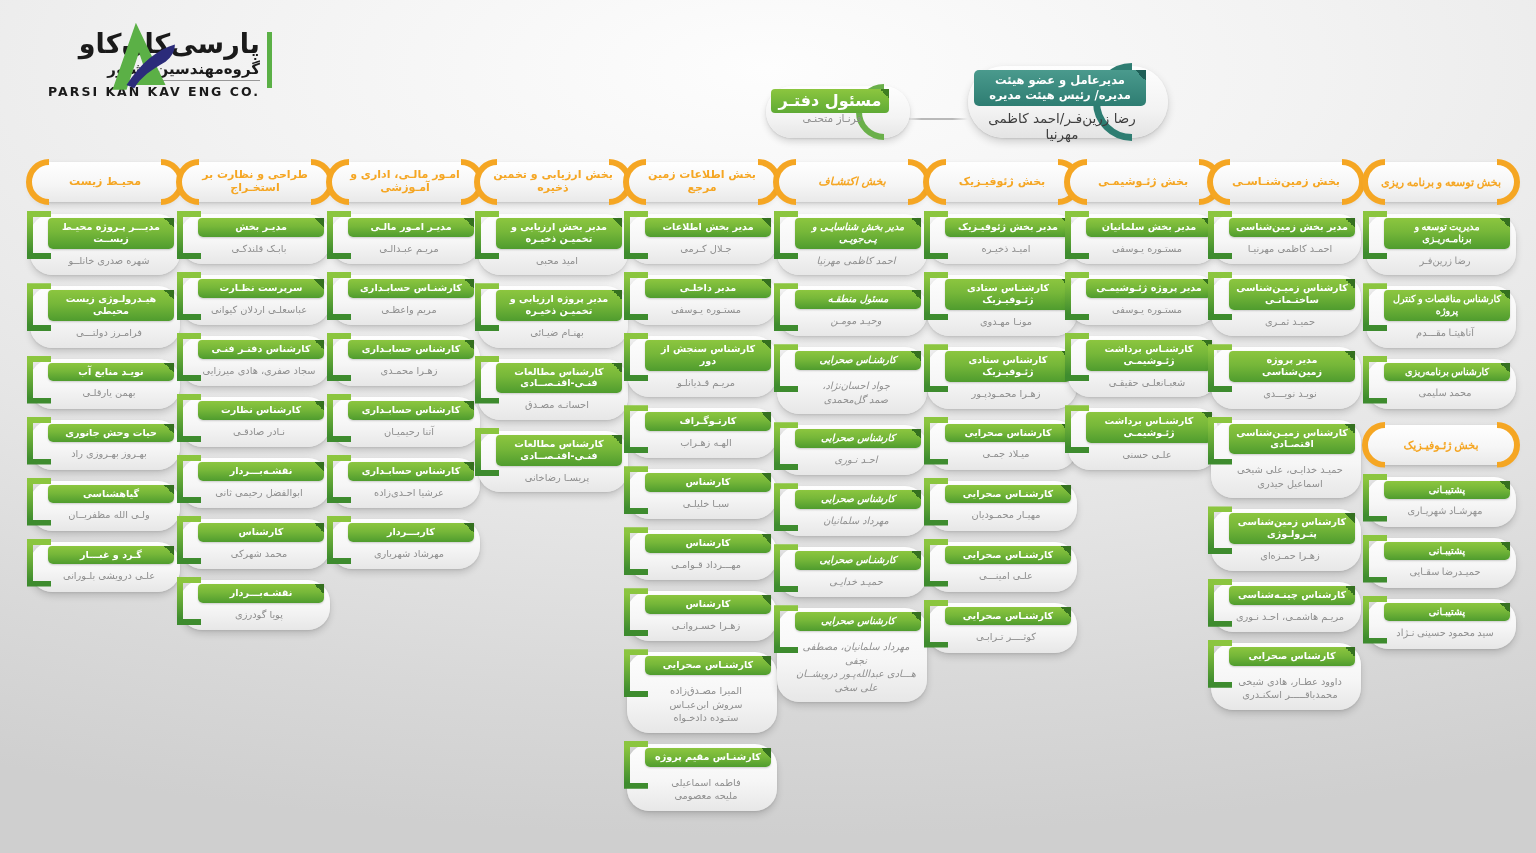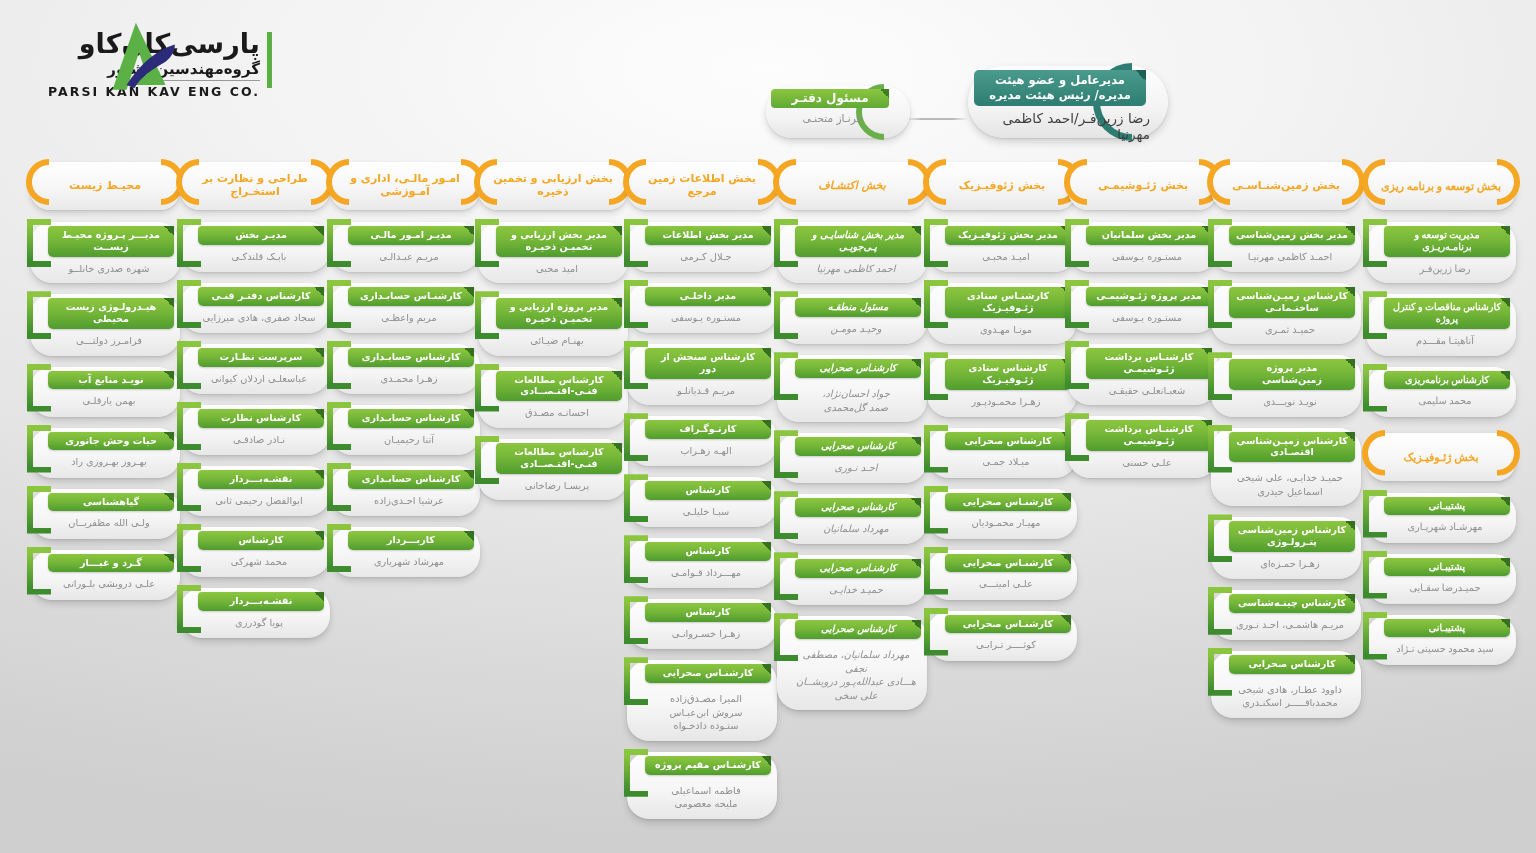--- a/index.html
+++ b/index.html
@@ -41,56 +41,56 @@
     position:absolute; left: 6px; top: 4px; width: 172px; padding: 3px 8px 4px 8px;
     background: linear-gradient(180deg, #4a9a8d 0%, #2e7d72 100%);
     color:#fff; font-size: 11.5px; font-weight: bold; line-height: 1.28; text-align:center;
     border-radius: 5px 5px 5px 5px;
   }
   #ceo-card .ribbon::after {
     content:''; position:absolute; right: -0px; top: 0px; width: 11px; height: 11px;
     background: linear-gradient(225deg, #1f5f57 50%, transparent 50%);
   }
   #ceo-card .person {
-    position:absolute; left: 6px; top: 44px; width: 176px; text-align:right;
+    position:absolute; left: 6px; top: 44px; width: 176px; text-align:center;
     font-size: 13.5px; color:#3e3e3e;
   }
 
   
   #office-card {
     position:absolute; left: 766px; top: 86px; width: 144px; height: 52px;
     background: linear-gradient(180deg,#fefefe 0%, #f4f4f4 60%, #e6e6e6 100%);
     border-radius: 26px;
     box-shadow: 0 4px 7px rgba(0,0,0,.14), 0 1px 2px rgba(0,0,0,.10);
   }
   #office-card .arc {
     position:absolute; right: -2px; top: -2px; width: 56px; height: 56px;
     border: 6px solid #6ab04a; border-radius: 50%;
     clip-path: polygon(0 0, 50% 0, 50% 100%, 0 100%);
   }
   #office-card .ribbon {
     position:absolute; left: 5px; top: 3px; width: 118px; padding: 2px 6px 3px 6px;
     background: linear-gradient(180deg, #8cc63f 0%, #5faa35 100%);
-    color:#fff; font-size: 12px; font-weight: bold; text-align:center; border-radius: 4px;
+    color:#fff; font-size: 16px; font-weight: bold; text-align:center; border-radius: 4px;
   }
   #office-card .ribbon::after {
     content:''; position:absolute; right: 0; top: 0; width: 9px; height: 9px;
     background: linear-gradient(225deg, #3f7f22 50%, transparent 50%);
   }
   #office-card .person {
     position:absolute; left: 5px; top: 26px; width: 122px; text-align:center;
     font-size: 10.5px; color:#8d8d8d;
   }
 
   
   #columns { position:absolute; left: 0; top: 162px; width: 1536px; height: 690px; }
   .col { position:absolute; top:0; width: 150px; }
 
   .col-head {
-    position: relative; height: 48px; margin-bottom: 12px;
+    position: relative; height: 40px; margin-bottom: 12px;
     background: linear-gradient(180deg,#ffffff 0%, #f6f6f6 55%, #e9e9e9 100%);
     border-radius: 20px;
     box-shadow: 0 3px 6px rgba(0,0,0,.14), 0 1px 2px rgba(0,0,0,.09);
   }
   .col-head .arc-r, .col-head .arc-l {
     position:absolute; top: -3px; width: 46px; height: 46px;
     border: 6px solid #f5a623; border-radius: 50%;
   }
   .col-head .arc-r { right: -4px; clip-path: polygon(50% 0, 100% 0, 100% 100%, 50% 100%); }
   .col-head .arc-l { left: -4px;  clip-path: polygon(0 0, 50% 0, 50% 100%, 0 100%); }
@@ -210,30 +210,30 @@
         <div class="arc-r"></div>
         <div class="txt">طراحی و نظارت بر استخـراج</div>
       </div>
       <div class="card">
         <div class="arc"></div>
         <div class="ribbon">مدیـر بخش</div>
         <div class="person">بابـک قلندکـی</div>
       </div>
       <div class="card">
         <div class="arc"></div>
+        <div class="ribbon">سرپرست نظـارت</div>
+        <div class="person">عباسعلـی اردلان کیوانی</div>
+      </div>
+      <div class="card">
+        <div class="arc"></div>
         <div class="ribbon">کارشناس دفتـر فنـی</div>
         <div class="person">سجاد صفری، هادی میرزایی</div>
       </div>
       <div class="card">
         <div class="arc"></div>
-        <div class="ribbon">سرپرست نظـارت</div>
-        <div class="person">عباسعلـی اردلان کیوانی</div>
-      </div>
-      <div class="card">
-        <div class="arc"></div>
         <div class="ribbon">کارشناس نظارت</div>
         <div class="person">نـادر صادقـی</div>
       </div>
       <div class="card">
         <div class="arc"></div>
         <div class="ribbon">نقشـه‌بـــردار</div>
         <div class="person">ابوالفضل رحیمی ثانی</div>
       </div>
       <div class="card">
         <div class="arc"></div>
@@ -406,21 +406,21 @@
     </div>
     <div class="col" style="left: 927px;">
       <div class="col-head">
         <div class="arc-l"></div>
         <div class="arc-r"></div>
         <div class="txt">بخش ژئوفیـزیک</div>
       </div>
       <div class="card">
         <div class="arc"></div>
         <div class="ribbon">مدیر بخش ژئوفیـزیک</div>
-        <div class="person">امیـد محبـی</div>
+        <div class="person">امیـد ذخیـره</div>
       </div>
       <div class="card">
         <div class="arc"></div>
         <div class="ribbon">کارشنـاس ستادی ژئـوفیـزیک</div>
         <div class="person">مونـا مهـدوی</div>
       </div>
       <div class="card">
         <div class="arc"></div>
         <div class="ribbon">کارشناس ستادی ژئـوفیـزیک</div>
         <div class="person">زهـرا محمـودپـور</div>

